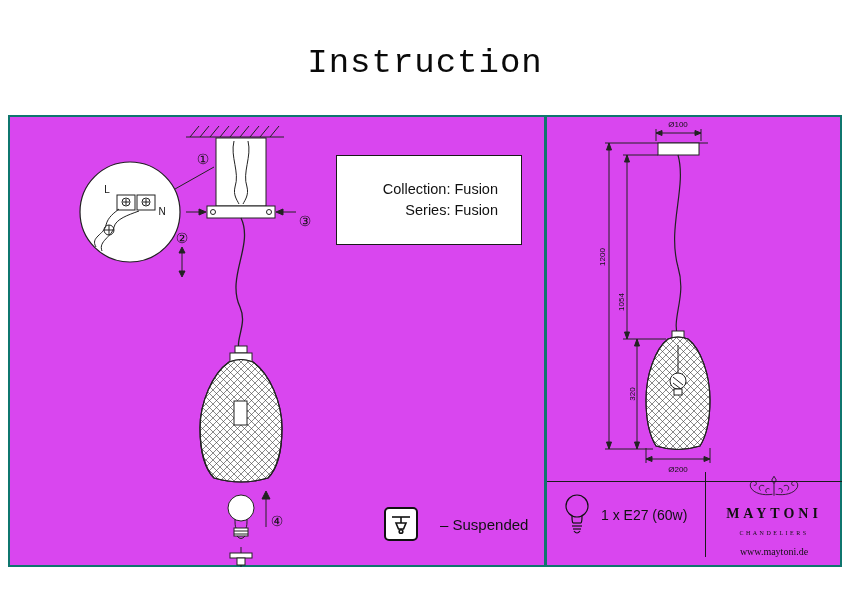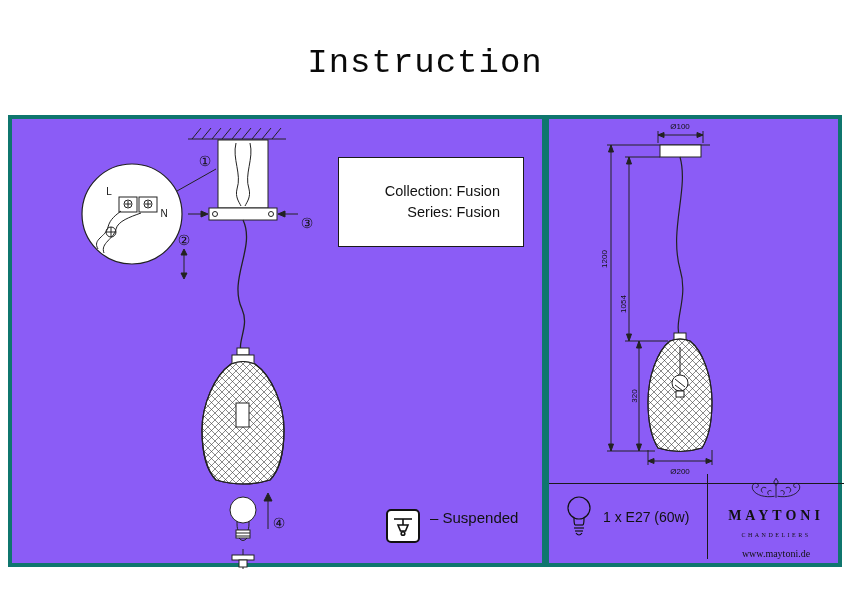--- a/index.html
+++ b/index.html
@@ -1,35 +1,35 @@
 <!DOCTYPE html>
 <html><head>
 <meta charset="utf-8">
 <style>
   html,body{margin:0;padding:0;background:#fff;}
   .page{position:relative;width:850px;height:602px;background:#fff;
         font-family:"Liberation Sans", sans-serif;color:#111;overflow:hidden;}
   .title{position:absolute;top:44px;left:0;width:850px;text-align:center;
          font-size:34px;font-weight:500;letter-spacing:1px;color:#0a0a0a;margin:0;font-family:Liberation Mono, monospace;}
-  .panel{position:absolute;border:4px solid #0f766e;background:#8b5cf6;box-sizing:border-box;}
+  .panel{position:absolute;border:2px solid #0f766e;background:#d946ef;box-sizing:border-box;}
   .panel.left{left:8px;top:115px;width:538px;height:452px;}
   .panel.right{left:545px;top:115px;width:297px;height:452px;}
   .dim-cell{position:absolute;left:0;top:0;width:295px;height:365px;border-bottom:1px solid #1a1a1a;box-sizing:border-box;}
   .bottom-row{position:absolute;left:0;top:355px;width:295px;height:85px;display:flex;}
   .bulb-cell{width:159px;height:100%;border-right:1px solid #1a1a1a;box-sizing:border-box;
              display:flex;align-items:center;gap:10px;padding-left:16px;}
   .bulb-label{font-size:14px;color:#111;}
   .logo-cell{flex:1;display:flex;flex-direction:column;align-items:center;justify-content:center;padding-top:2px;gap:7px;}
   .brand-name{font-family:"Liberation Serif", serif;font-weight:bold;font-size:14px;letter-spacing:4px;margin-top:1px;}
   .brand-tagline{font-family:"Liberation Serif", serif;font-size:6px;letter-spacing:2.5px;margin-top:1px;}
   .brand-url{font-family:"Liberation Serif", serif;font-size:10px;margin-top:3px;}
   .info-box{position:absolute;left:326px;top:38px;width:186px;height:90px;border:1px solid #1a1a1a;
             box-sizing:border-box;display:flex;flex-direction:column;justify-content:center;
             text-align:right;padding-right:23px;font-size:14.5px;line-height:21px;background:#fff;}
-  .suspend{position:absolute;left:374px;top:390px;display:flex;gap:10px;}
+  .suspend{position:absolute;left:374px;top:390px;display:flex;align-items:center;gap:22px;}
   .suspend-box{width:34px;height:34px;border:2px solid #111;border-radius:5px;box-sizing:border-box;
                display:flex;align-items:center;justify-content:center;background:#fff;}
   .suspend-label{font-size:15px;color:#111;}
   .watermark{position:absolute;left:186px;top:256px;width:620px;z-index:30;pointer-events:none;
              font-family:"DejaVu Serif", serif;font-weight:bold;font-size:52px;letter-spacing:5px;
              color:#c9b0b0;opacity:.88;text-shadow:0 0 1px #e7dcdc;}
   svg{display:block;}
   svg text{font-family:"Liberation Sans", sans-serif;fill:#111;}
   .drawing{position:absolute;left:0;top:0;}
 </style>

